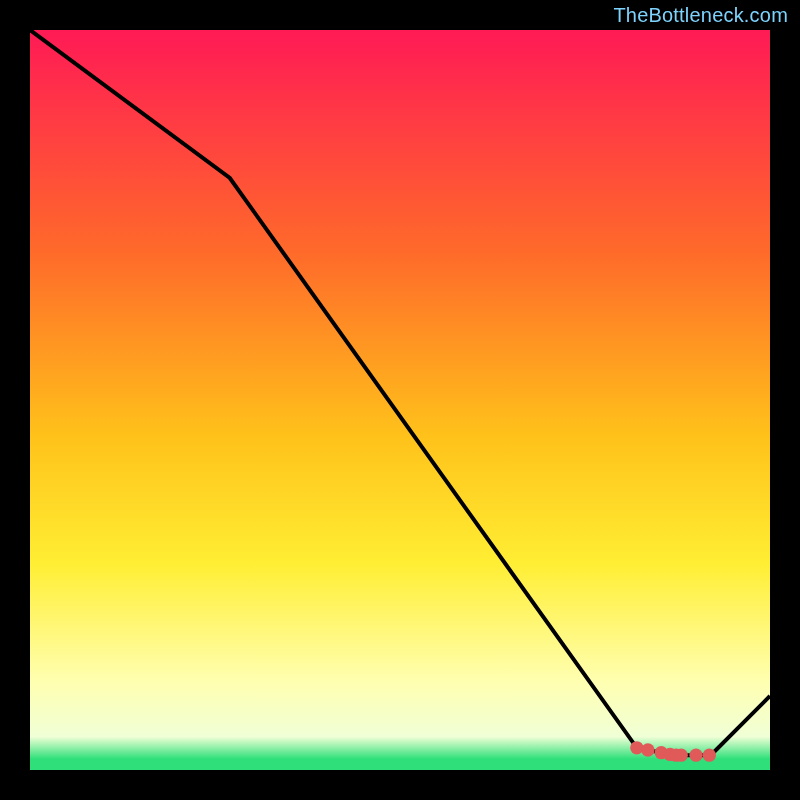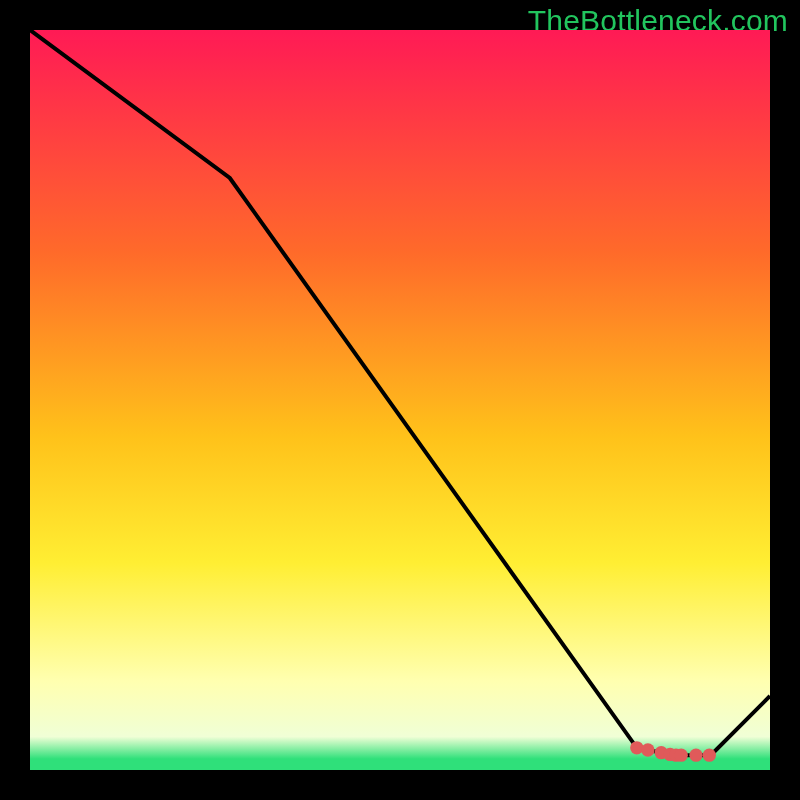--- a/index.html
+++ b/index.html
@@ -14,22 +14,22 @@
   .frame {
     position: relative;
     width: 800px;
     height: 800px;
     background: #000;
   }
   .watermark {
     position: absolute;
     top: 4px;
     right: 12px;
-    color: #22c55e;
-    font-size: 30px;
+    color: #7dd3fc;
+    font-size: 20px;
     font-weight: 400;
     letter-spacing: 0.2px;
   }
   .plot-area {
     position: absolute;
     left: 30px;
     top: 30px;
     width: 740px;
     height: 740px;
     overflow: hidden;

